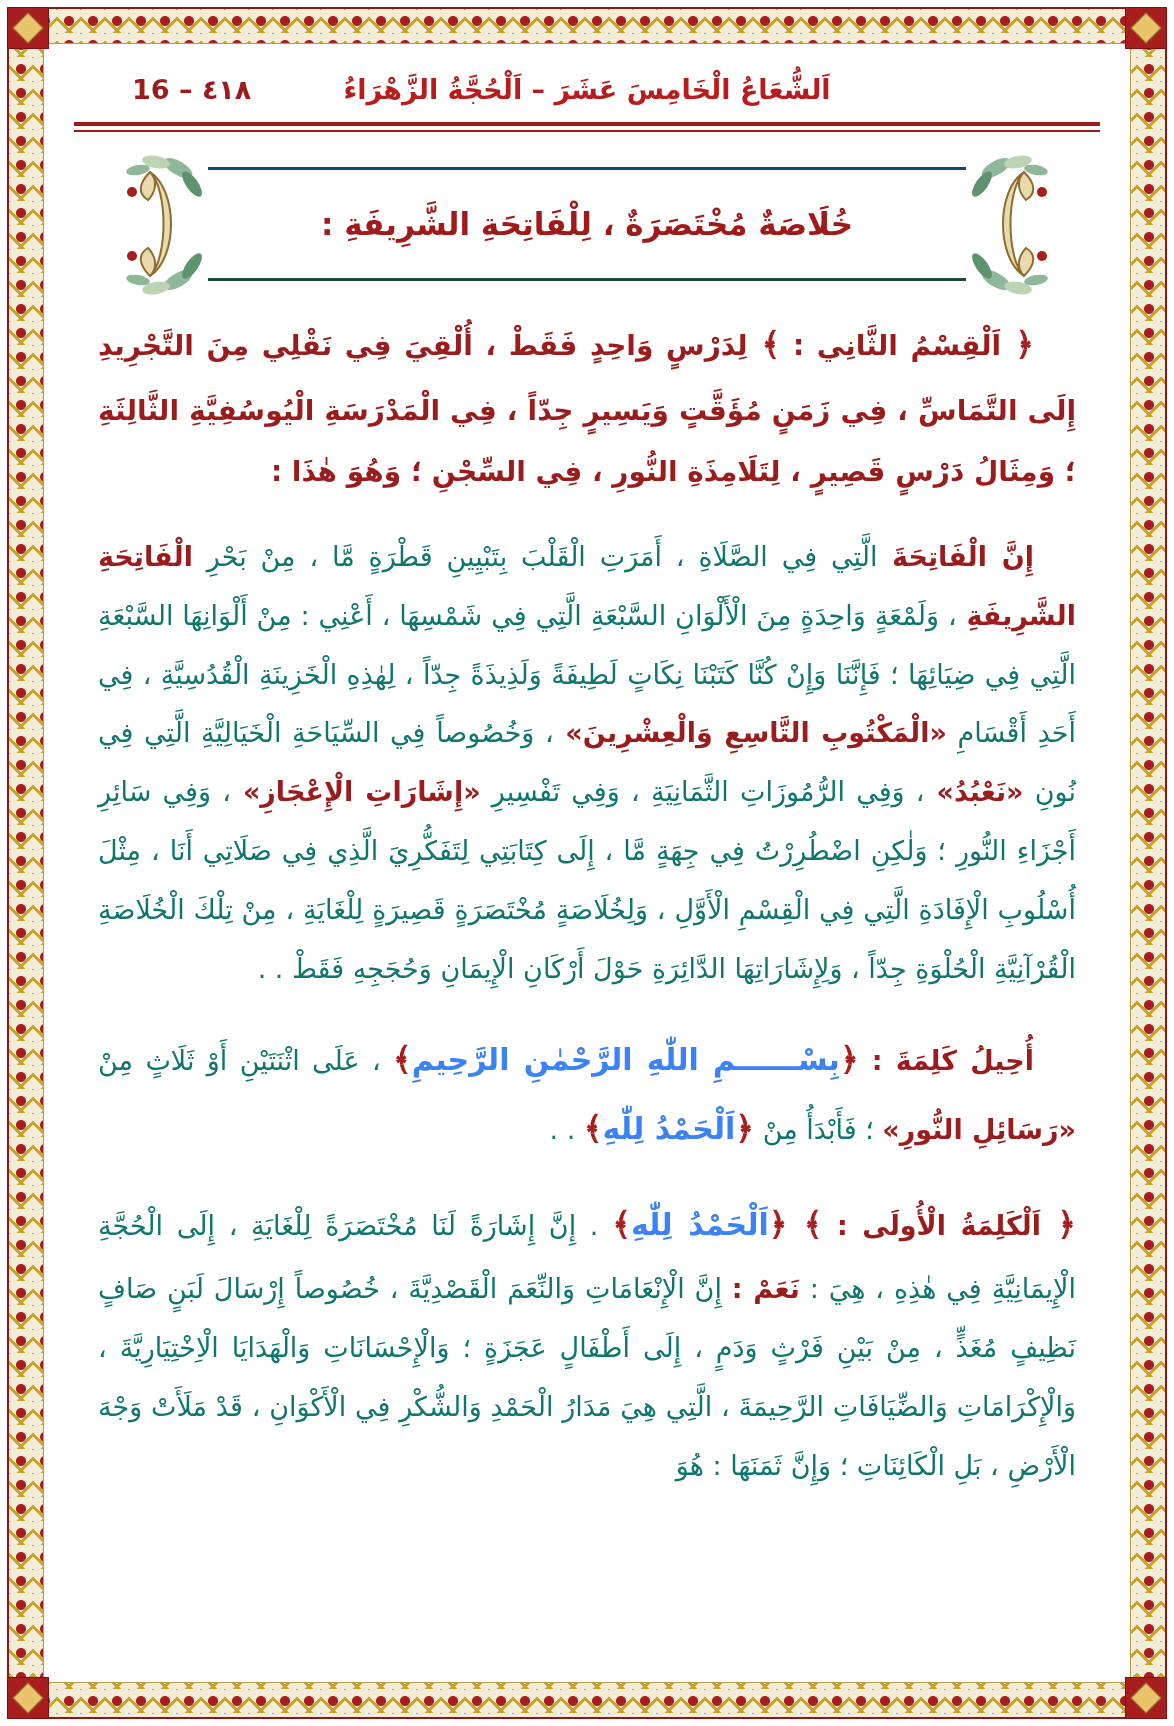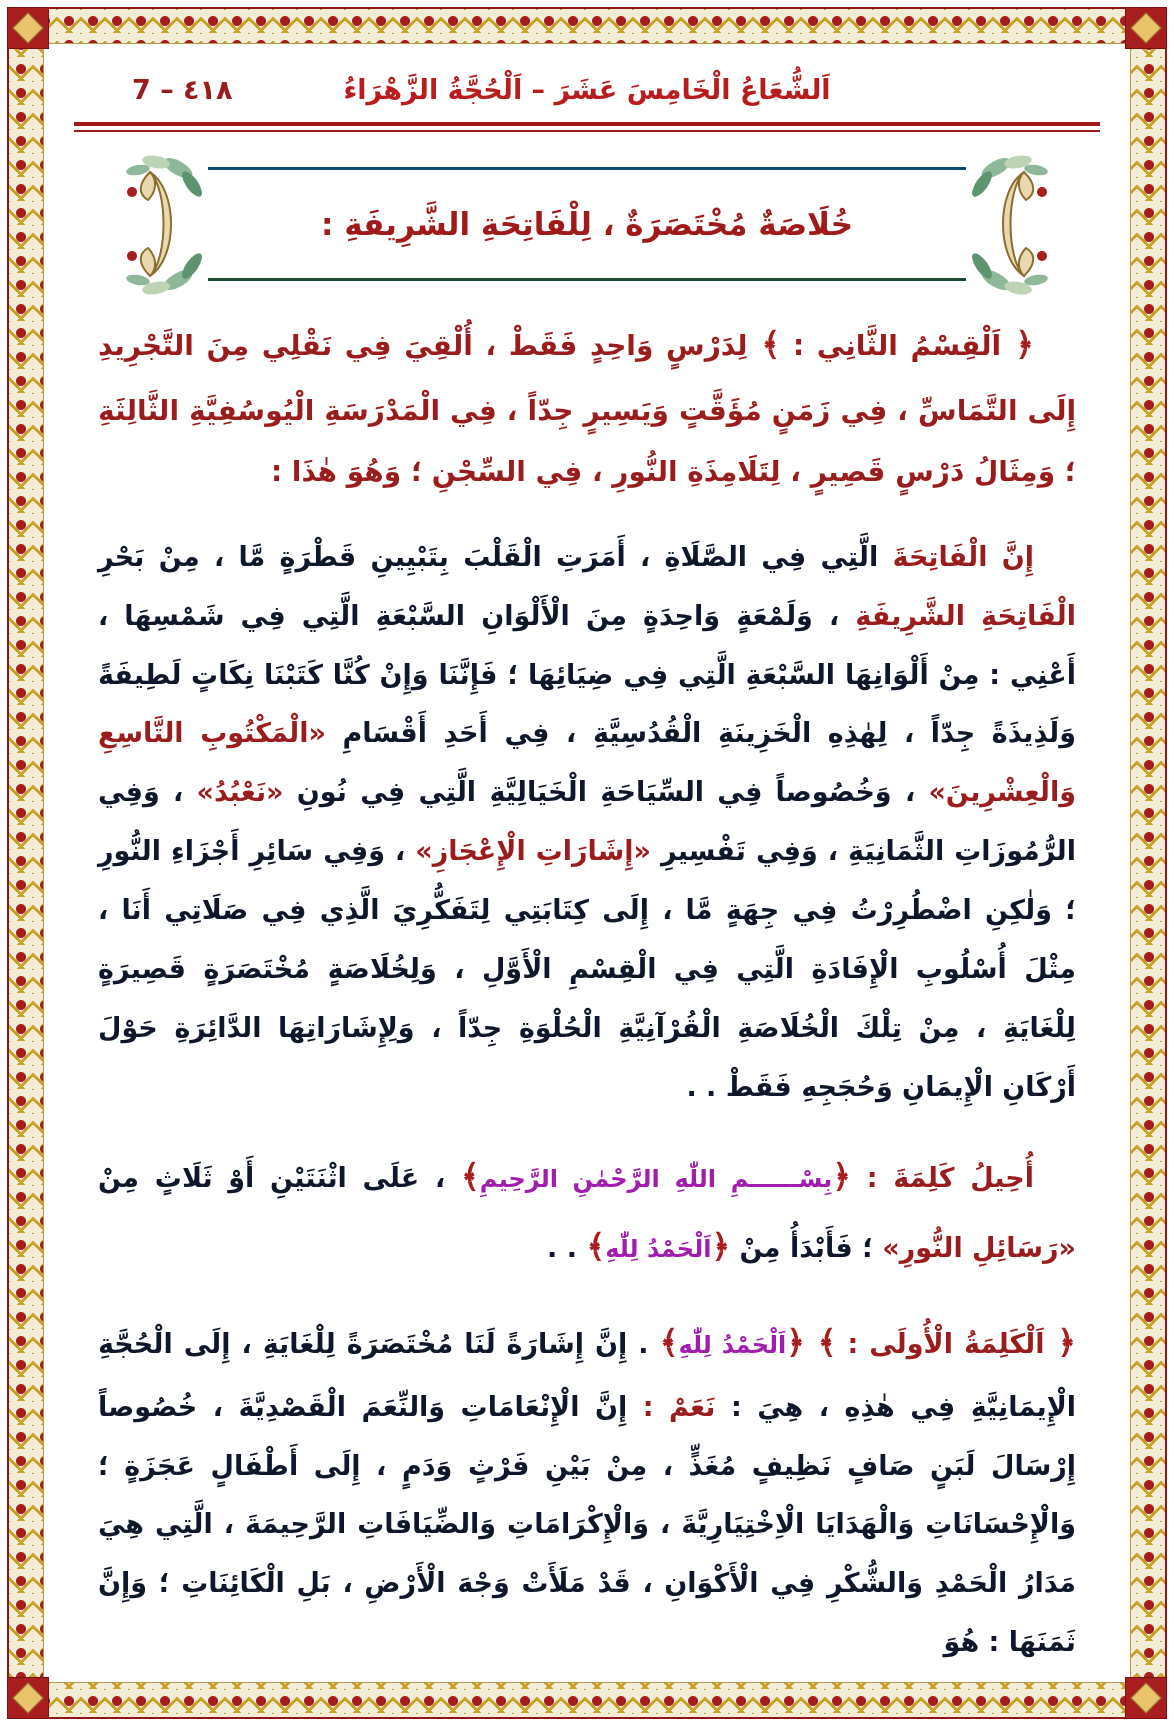--- a/index.html
+++ b/index.html
@@ -60,40 +60,40 @@
   .textblock{padding:4px 24px 0 24px;}
   p.para{
     margin:0 0 26px 0;
     font-size:27px;line-height:2.18;
     text-align:justify;color:#141414;
     direction:rtl;
   }
   p.para.indent{text-indent:42px;}
   p.para.quoteline{text-align:right;padding-right:52px;margin-bottom:18px;text-indent:0;}
   .run.red{color:#9b1c1c;font-weight:bold;}
-  .run.black{color:#0f172a;font-weight:bold;}
-  .run.blue{color:#a21caf;font-weight:bold;font-size:24px;}
+  .run.black{color:#0f766e;font-weight:normal;}
+  .run.blue{color:#3b82f6;font-weight:bold;font-size:30px;}
   .run.ornate{color:#a81d1d;font-weight:bold;font-size:32px;}
   .run.rosette{color:#a81d1d;font-weight:bold;font-size:30px;}
   p.para.p1 .run.red{font-size:28px;}
 </style>
 </head>
 <body>
 
 <div class="frame">
   <div class="corner tl"></div>
   <div class="corner tr"></div>
   <div class="corner bl"></div>
   <div class="corner br"></div>
 
   <div class="page">
 
     <div class="header">
       <div class="header-title">اَلشُّعَاعُ الْخَامِسَ عَشَرَ – اَلْحُجَّةُ الزَّهْرَاءُ</div>
-      <div class="page-number">٤١٨ – 7</div>
+      <div class="page-number">٤١٨ – 16</div>
     </div>
     <hr class="header-rule">
     <hr class="header-rule2">
 
     <div class="ornament">
       <div class="orn-side left">
         <svg viewBox="0 0 96 148" width="96" height="148" aria-hidden="true">
           <g stroke="none">
             <ellipse cx="30" cy="18" rx="16" ry="7" fill="#8fb79a" transform="rotate(-30 30 18)"></ellipse>
             <ellipse cx="52" cy="12" rx="14" ry="6" fill="#bcd4b4" transform="rotate(-10 52 12)"></ellipse>

